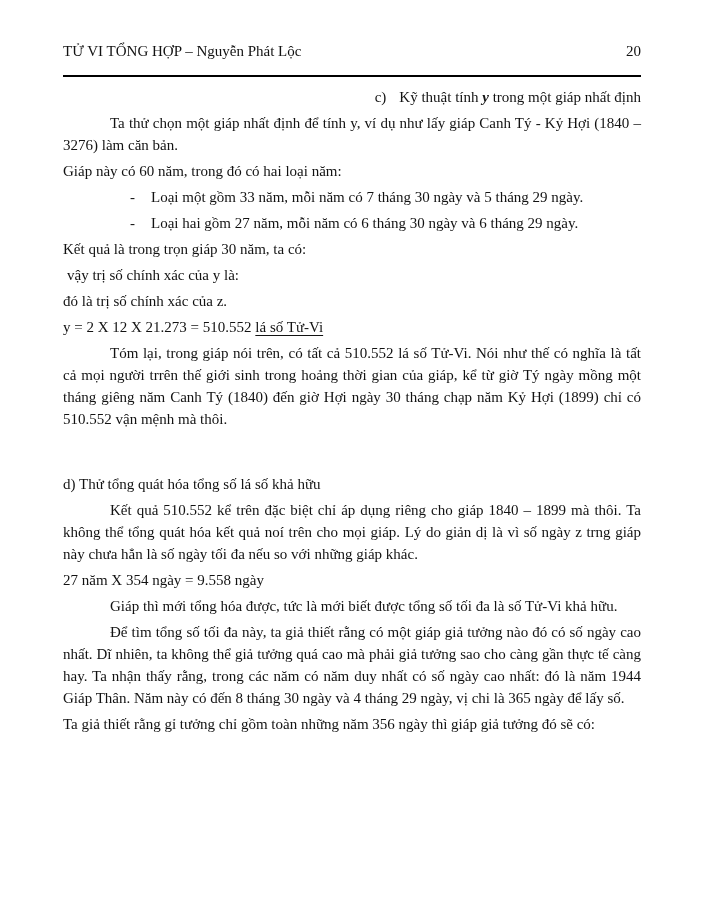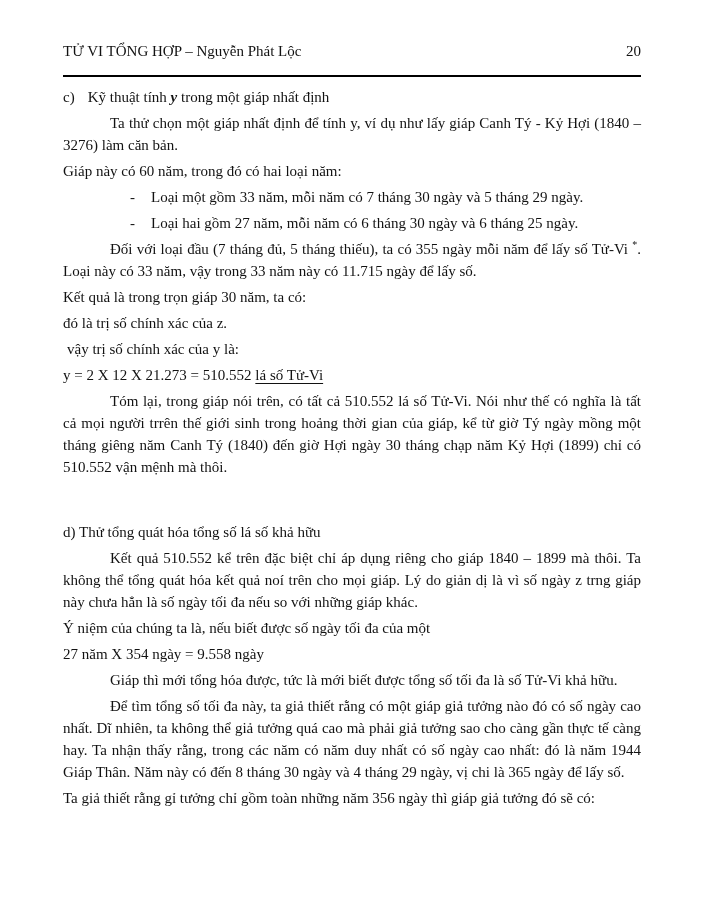--- a/index.html
+++ b/index.html
@@ -21,21 +21,21 @@
     display: flex;
     justify-content: space-between;
     align-items: center;
     font-size: 15px;
   }
   .rule {
     margin-top: 13px;
     border-bottom: 2px solid #000;
   }
   p.para { margin: 4px 0 0 0; }
-  .first { margin-top: 9px !important; }
+  .first { margin-top: 9px !important; text-align: right; }
   .indent { text-indent: 47px; }
   .justify { text-align: justify; }
   .hc .marker { margin-right: 13px; }
   .hc i { font-style: italic; font-weight: bold; }
   .bullet {
     display: flex;
     margin: 4px 0 0 0;
     padding-left: 67px;
   }
   .bullet .dash { width: 21px; flex: 0 0 auto; }
@@ -62,43 +62,41 @@
 
   <p class="para">Giáp này có 60 năm, trong đó có hai loại năm:</p>
 
   <div class="bullet">
     <span class="dash">-</span>
     <span>Loại một gồm 33 năm, mỗi năm có 7 tháng 30 ngày và 5 tháng 29 ngày.</span>
   </div>
 
   <div class="bullet">
     <span class="dash">-</span>
-    <span>Loại hai gồm 27 năm, mỗi năm có 6 tháng 30 ngày và 6 tháng 25 ngày.</span>
+    <span>Loại hai gồm 27 năm, mỗi năm có 6 tháng 30 ngày và 6 tháng 29 ngày.</span>
   </div>
 
-  <p class="para indent justify"><span>Đối với loại đầu (7 tháng đủ, 5 tháng thiếu), ta có 355 ngày mỗi năm để lấy số Tử-Vi </span><sup>*</sup><span>. Loại này có 33 năm, vậy trong 33 năm này có 11.715 ngày để lấy số.</span></p>
 
 
   <p class="para">Kết quả là trong trọn giáp 30 năm, ta có:</p>
 
 
+  <p class="para lead-sp">vậy trị số chính xác của y là:</p>
+
   <p class="para">đó là trị số chính xác của z.</p>
-
-  <p class="para lead-sp">vậy trị số chính xác của y là:</p>
 
   <p class="para"><span>y = 2 X 12 X 21.273 = 510.552 </span><span class="u">lá số Tử-Vi</span></p>
 
   <p class="para indent justify">Tóm lại, trong giáp nói trên, có tất cả 510.552 lá số Tử-Vi. Nói như thế có nghĩa là tất cả mọi người trrên thế giới sinh trong hoảng thời gian của giáp, kể từ giờ Tý ngày mồng một tháng giêng năm Canh Tý (1840) đến giờ Hợi ngày 30 tháng chạp năm Kỷ Hợi (1899) chỉ có 510.552 vận mệnh mà thôi.</p>
 
 
   <p class="para sect-gap">d) Thử tổng quát hóa tổng số lá số khả hữu</p>
 
   <p class="para indent justify">Kết quả 510.552 kể trên đặc biệt chỉ áp dụng riêng cho giáp 1840 – 1899 mà thôi. Ta không thể tổng quát hóa kết quả noí trên cho mọi giáp. Lý do giản dị là vì số ngày z trng giáp này chưa hẳn là số ngày tối đa nếu so với những giáp khác.</p>
 
-  <p class="para">Ý niệm của chúng ta là, nếu biết được số ngày tối đa của một</p>
 
   <p class="para">27 năm X 354 ngày = 9.558 ngày</p>
 
   <p class="para indent">Giáp thì mới tổng hóa được, tức là mới biết được tổng số tối đa là số Tử-Vi khả hữu.</p>
 
   <p class="para indent justify">Để tìm tổng số tối đa này, ta giả thiết rằng có một giáp giả tưởng nào đó có số ngày cao nhất. Dĩ nhiên, ta không thể giả tưởng quá cao mà phải giả tưởng sao cho càng gần thực tế càng hay. Ta nhận thấy rằng, trong các năm có năm duy nhất có số ngày cao nhất: đó là năm 1944 Giáp Thân. Năm này có đến 8 tháng 30 ngày và 4 tháng 29 ngày, vị chi là 365 ngày để lấy số.</p>
 
   <p class="para">Ta giả thiết rằng gỉ tưởng chỉ gồm toàn những năm 356 ngày thì giáp giả tưởng đó sẽ có:</p>
 
 </div>

